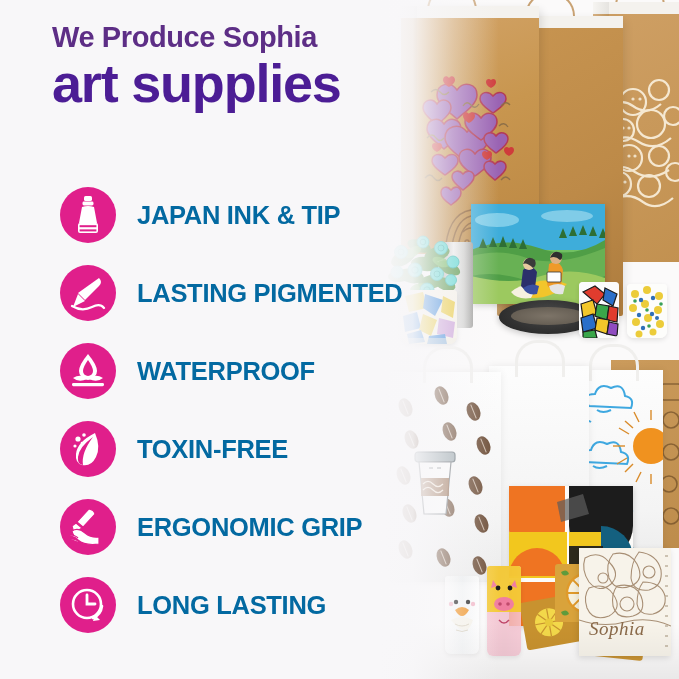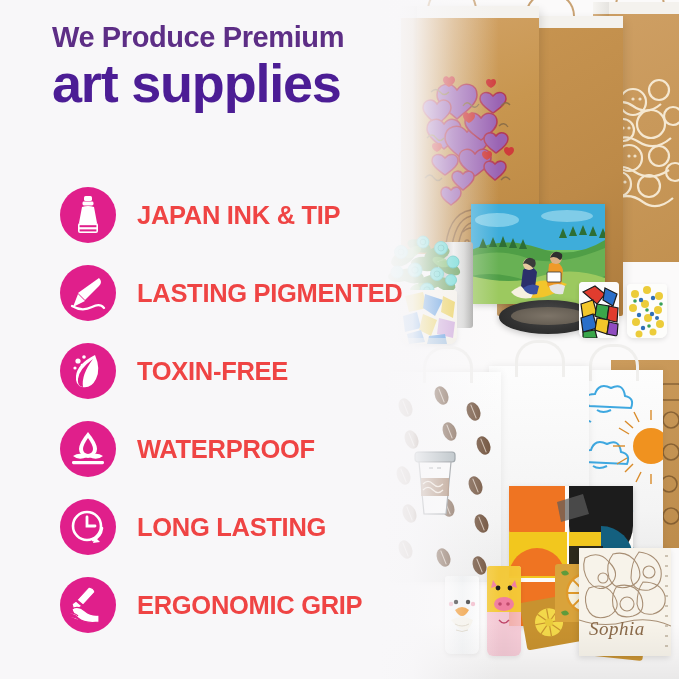--- a/index.html
+++ b/index.html
@@ -51,21 +51,21 @@
     background:#e01f8b;
     display:flex;align-items:center;justify-content:center;
   }
   .badge svg{display:block;}
   .feature-label{
     margin-left:21px;
     font-family:"Liberation Sans", sans-serif;
     font-weight:bold;
     font-size:25.5px;
     letter-spacing:-0.3px;
-    color:#ef4444;
+    color:#0369a1;
     white-space:nowrap;
   }
 
   
   .photo{position:absolute;right:0;top:0;width:300px;height:679px;overflow:hidden;z-index:5;}
   .photo-inner{position:absolute;inset:0;background:#fbfafa;}
 
   
   .blend{
     position:absolute;left:0;top:0;width:120px;height:679px;
@@ -688,21 +688,21 @@
       </div>
 
       <div class="tableshadow"></div>
     </div>
     <div class="blend"></div>
   </div>
 
   <div class="left-panel">
 
     <div class="headline-block">
-      <div class="head-line1">We Produce Premium</div>
+      <div class="head-line1">We Produce Sophia</div>
       <div class="head-line2">art supplies</div>
     </div>
 
     <div class="features">
 
       <div class="feature-row">
         <div class="badge">
           <svg width="34" height="40" viewBox="0 0 34 40">
             <g fill="#ffffff">
               <rect x="13" y="1" width="8" height="5" rx="1.6"></rect>
@@ -723,75 +723,75 @@
         <div class="badge">
           <svg width="38" height="38" viewBox="0 0 38 38">
             <g fill="#ffffff">
               <path d="M30 4 q4 4 0 8 L16 26 l-7 -7z"></path>
               <path d="M9 20 l7 7 l-12 6z"></path>
             </g>
             <path d="M3 32 q10 6 20 1 q8 -4 12 1" fill="none" stroke="#ffffff" stroke-width="2.2" stroke-linecap="round"></path>
           </svg>
         </div>
         <div class="feature-label">LASTING PIGMENTED</div>
-      </div>
-
-      <div class="feature-row">
-        <div class="badge">
-          <svg width="38" height="38" viewBox="0 0 38 38">
-            <path d="M26 3 q6 14 1 24 q-5 10 -14 8 q-7 -2 -6 -11 q1 -12 19 -21z" fill="#ffffff"></path>
-            <path d="M24 7 q-14 10 -15 20 q-1 7 5 8 q-2 -12 10 -28z" fill="#e01f8b"></path>
-            <g fill="#ffffff">
-              <circle cx="9" cy="9" r="2.6"></circle>
-                <circle cx="15" cy="5" r="1.8"></circle>
-              <circle cx="6" cy="16" r="1.6"></circle>
-                <circle cx="13" cy="13" r="1.3"></circle>
-            </g>
-          </svg>
-        </div>
-        <div class="feature-label">TOXIN-FREE</div>
       </div>
 
       <div class="feature-row">
         <div class="badge">
           <svg width="38" height="38" viewBox="0 0 38 38">
             <path d="M19 2 q9 11 9 17 a9 9 0 0 1 -18 0 q0 -6 9 -17z" fill="#ffffff"></path>
             <path d="M19 8 q5 7 5 11 a5 5 0 0 1 -10 0 q0 -4 5 -11z" fill="#e01f8b"></path>
             <path d="M4 26 q8 -5 14 1 q-8 4 -14 -1z" fill="#ffffff"></path>
             <path d="M34 26 q-8 -5 -14 1 q8 4 14 -1z" fill="#ffffff"></path>
             <rect x="3" y="31" width="32" height="3.2" rx="1.4" fill="#ffffff"></rect>
           </svg>
         </div>
         <div class="feature-label">WATERPROOF</div>
       </div>
 
       <div class="feature-row">
         <div class="badge">
           <svg width="38" height="38" viewBox="0 0 38 38">
+            <path d="M26 3 q6 14 1 24 q-5 10 -14 8 q-7 -2 -6 -11 q1 -12 19 -21z" fill="#ffffff"></path>
+            <path d="M24 7 q-14 10 -15 20 q-1 7 5 8 q-2 -12 10 -28z" fill="#e01f8b"></path>
+            <g fill="#ffffff">
+              <circle cx="9" cy="9" r="2.6"></circle>
+                <circle cx="15" cy="5" r="1.8"></circle>
+              <circle cx="6" cy="16" r="1.6"></circle>
+                <circle cx="13" cy="13" r="1.3"></circle>
+            </g>
+          </svg>
+        </div>
+        <div class="feature-label">TOXIN-FREE</div>
+      </div>
+
+      <div class="feature-row">
+        <div class="badge">
+          <svg width="40" height="40" viewBox="0 0 40 40">
+            <g fill="#ffffff" stroke="#e01f8b" stroke-width="1.1">
+              <path d="M21 2 q5 1 6 5 l-12 13 l-6 -5z"></path>
+              <path d="M8 16 l6 5 l-8 5 l-2 -7z"></path>
+            </g>
+            <g fill="#ffffff" stroke="#e01f8b" stroke-width="1.2">
+              <path d="M4 24 q6 -4 13 2 q6 5 14 4 l0 7 q-14 2 -21 -4 q-5 -4 -6 -9z"></path>
+              <path d="M2 28 q5 0 8 3"></path>
+              <path d="M3 32 q5 0 8 3"></path>
+            </g>
+          </svg>
+        </div>
+        <div class="feature-label">ERGONOMIC GRIP</div>
+      </div>
+
+      <div class="feature-row">
+        <div class="badge">
+          <svg width="38" height="38" viewBox="0 0 38 38">
             <circle cx="18" cy="18" r="14" fill="none" stroke="#ffffff" stroke-width="2.6"></circle>
             <path d="M18 9 v9 h8" fill="none" stroke="#ffffff" stroke-width="2.8" stroke-linecap="round"></path>
             <path d="M33 20 a15 15 0 0 1 -9 12" fill="none" stroke="#ffffff" stroke-width="2.6" stroke-linecap="round"></path>
             <path d="M26 29 l-2 6 l7 -1z" fill="#ffffff"></path>
           </svg>
         </div>
         <div class="feature-label">LONG LASTING</div>
       </div>
 
-      <div class="feature-row">
-        <div class="badge">
-          <svg width="40" height="40" viewBox="0 0 40 40">
-            <g fill="#ffffff" stroke="#e01f8b" stroke-width="1.1">
-              <path d="M21 2 q5 1 6 5 l-12 13 l-6 -5z"></path>
-              <path d="M8 16 l6 5 l-8 5 l-2 -7z"></path>
-            </g>
-            <g fill="#ffffff" stroke="#e01f8b" stroke-width="1.2">
-              <path d="M4 24 q6 -4 13 2 q6 5 14 4 l0 7 q-14 2 -21 -4 q-5 -4 -6 -9z"></path>
-              <path d="M2 28 q5 0 8 3"></path>
-              <path d="M3 32 q5 0 8 3"></path>
-            </g>
-          </svg>
-        </div>
-        <div class="feature-label">ERGONOMIC GRIP</div>
-      </div>
-
     </div>
   </div>
 </div>
 
 </body></html>

